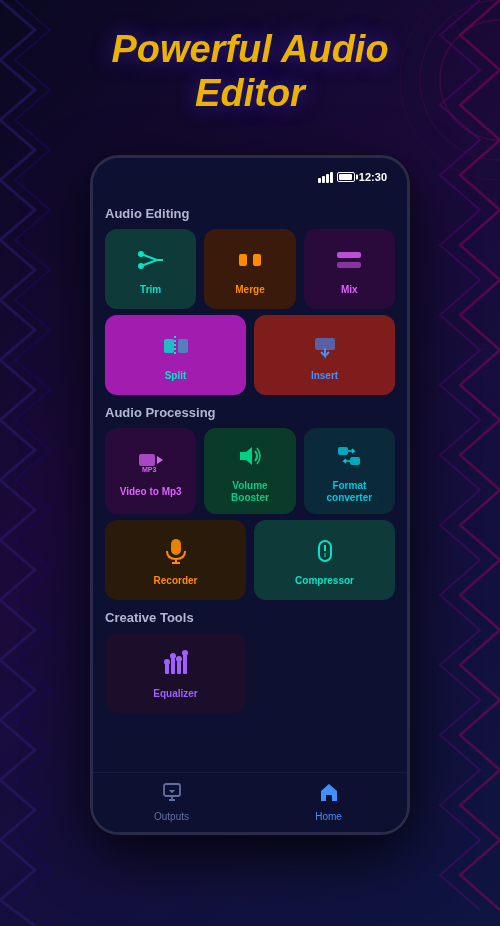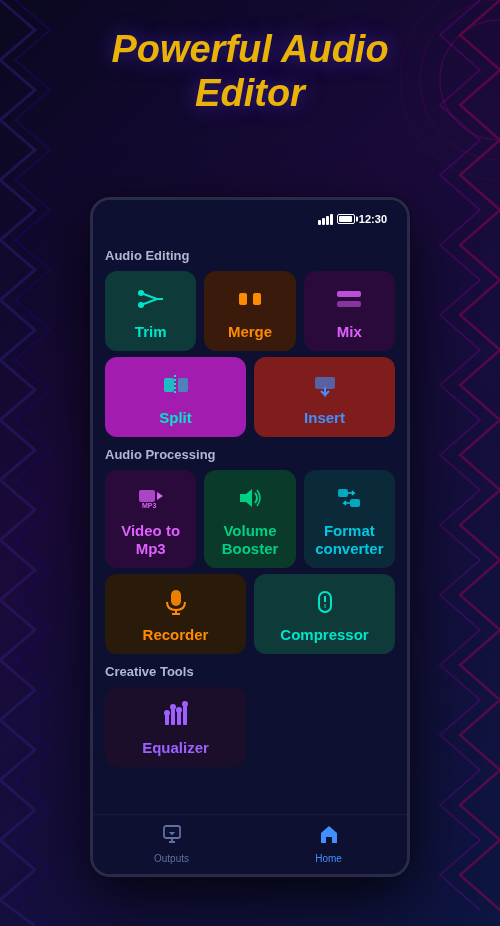--- a/index.html
+++ b/index.html
@@ -42,29 +42,28 @@
 
     
     .phone-frame {
       position: absolute;
       top: 155px;
       left: 50%;
       transform: translateX(-50%);
       width: 320px;
       height: 680px;
       background: #1a1a2e;
-      border-radius: 20px;
+      border-radius: 29px;
       border: 3px solid #2a2a4a;
       box-shadow:
         0 0 0 1px #0a0a1a,
         0 20px 60px rgba(0,0,0,0.8),
         inset 0 0 20px rgba(0,0,0,0.3);
       overflow: hidden;
       z-index: 20;
-      margin-top: 42px;
     }
 
     
     .phone-status-bar {
       background: #0d1030;
       height: 38px;
       display: flex;
       align-items: center;
       justify-content: space-between;
       padding: 0 20px;
@@ -208,21 +207,21 @@
       cursor: pointer;
       min-height: 80px;
     }
 
     .tool-card-icon {
       font-size: 24px;
       line-height: 1;
     }
 
     .tool-card-label {
-      font-size: 15px;
+      font-size: 10px;
       font-weight: 600;
       text-align: center;
       line-height: 1.2;
     }
 
     
     .card-trim { background: #0e3a3a; }
     .card-trim .tool-card-label { color: #00e5c8; }
     .card-trim .tool-card-icon { color: #00e5c8; }
 

